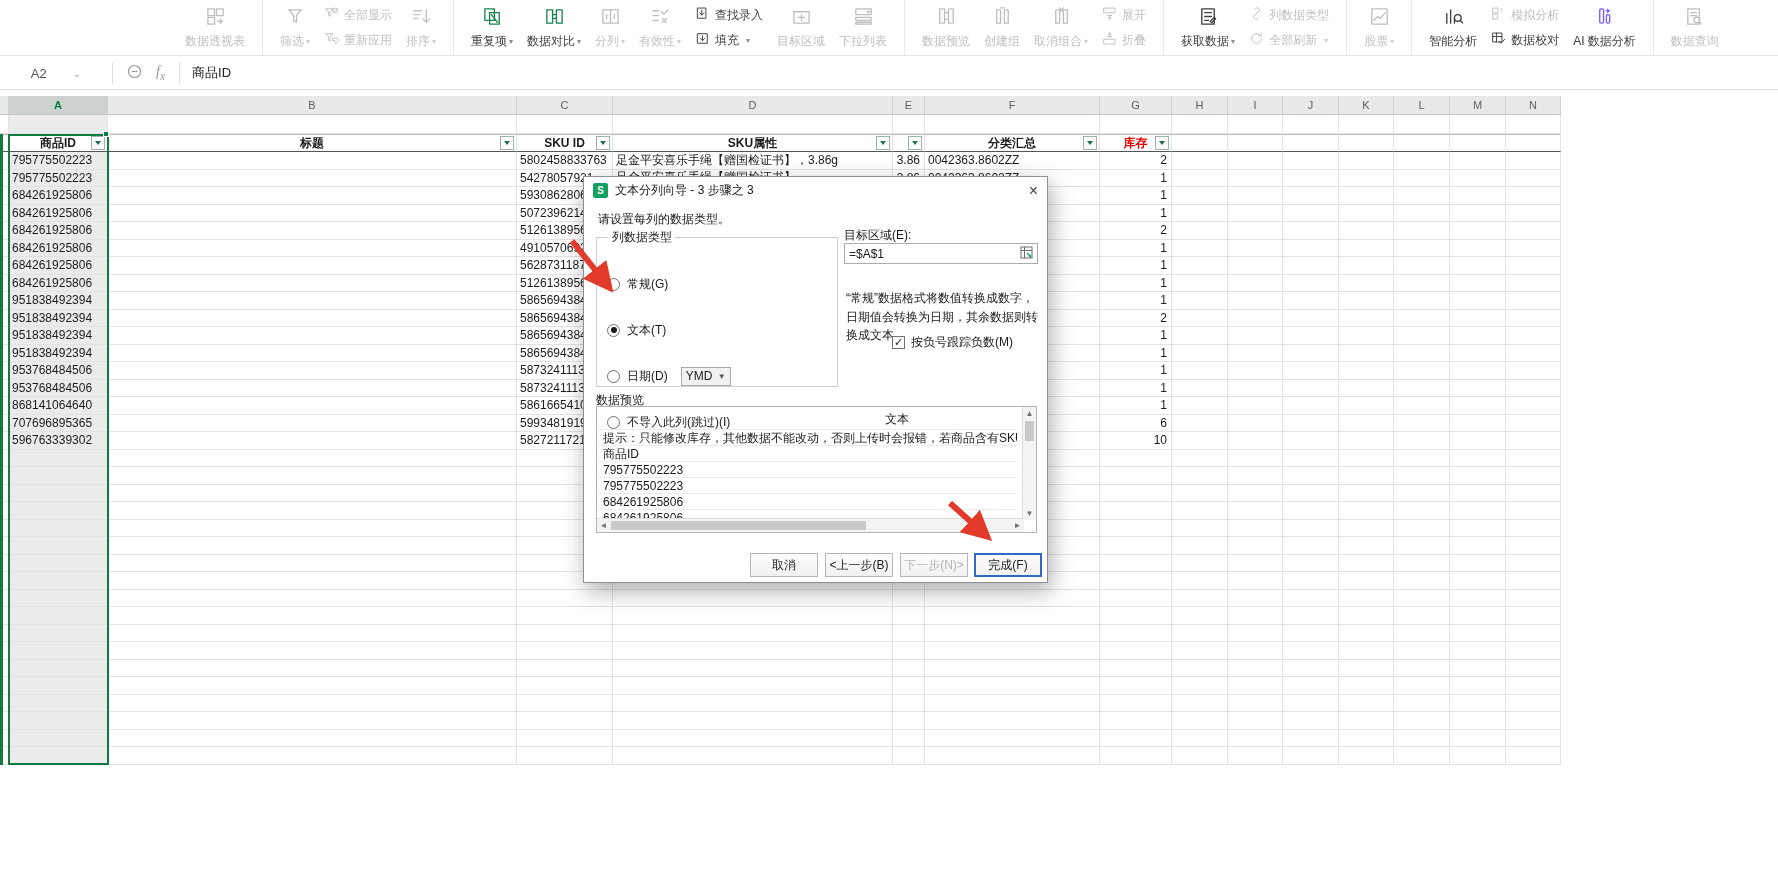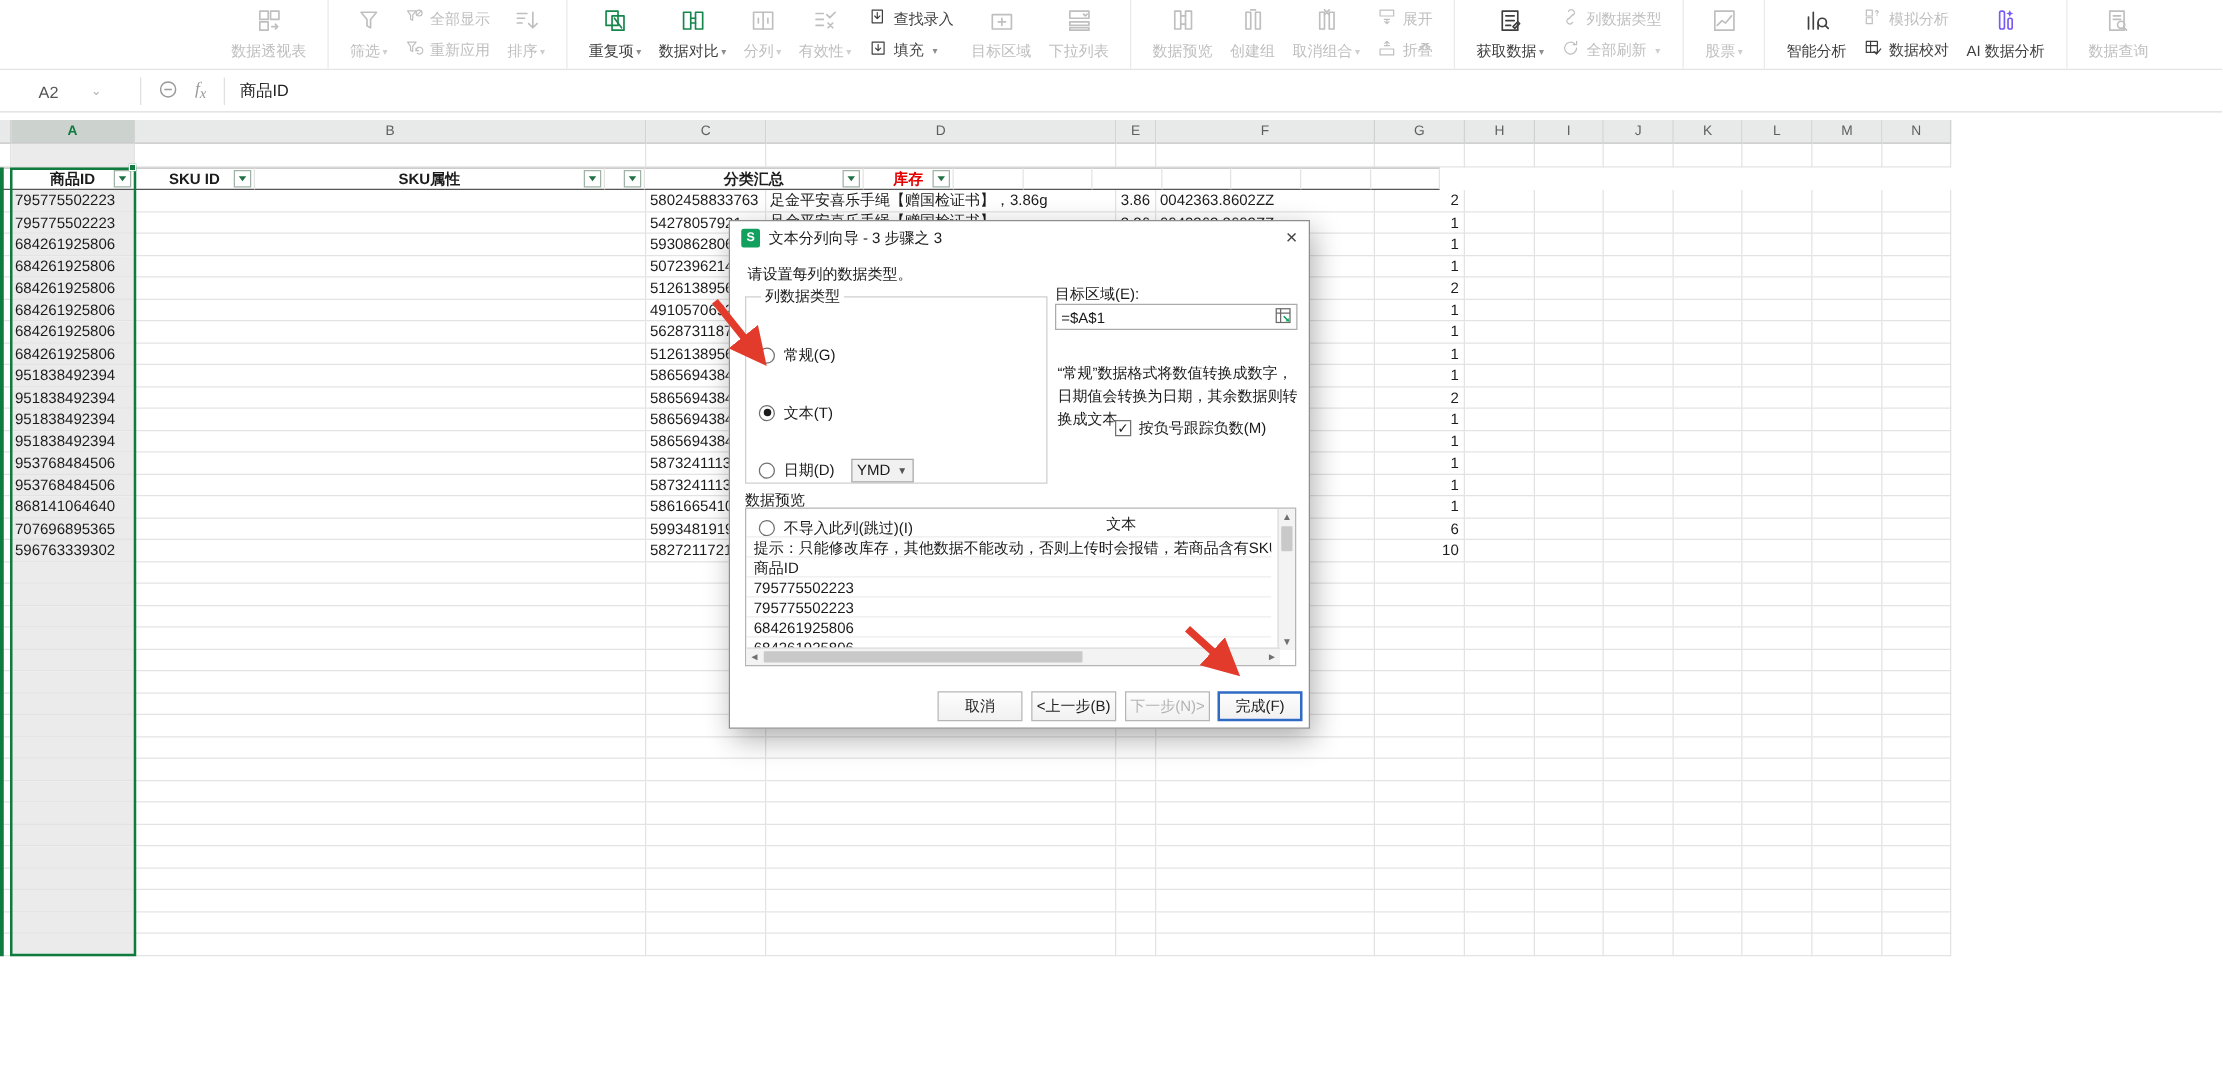--- a/index.html
+++ b/index.html
@@ -424,20 +424,28 @@
         <div class="srow hdr" style="height: 18px;">
           <div class="cell " style="width: 9px; height: 18px;"></div>
           <div class="cell " style="width: 99px; height: 18px; background: rgb(255, 255, 255);">
             <span>商品ID</span>
             <span class="filterbtn">
               <svg viewBox="0 0 8 8">
                 <path d="M1 2h6L4 6z" fill="#1e7145"></path>
               </svg>
             </span>
           </div>
+          <div class="cell " style="width: 409px; height: 18px;">
+            <span>标题</span>
+            <span class="filterbtn">
+              <svg viewBox="0 0 8 8">
+                <path d="M1 2h6L4 6z" fill="#1e7145"></path>
+              </svg>
+            </span>
+          </div>
           <div class="cell " style="width: 96px; height: 18px;">
             <span>SKU ID</span>
             <span class="filterbtn">
               <svg viewBox="0 0 8 8">
                 <path d="M1 2h6L4 6z" fill="#1e7145"></path>
               </svg>
             </span>
           </div>
           <div class="cell " style="width: 280px; height: 18px;">
             <span>SKU属性</span>

